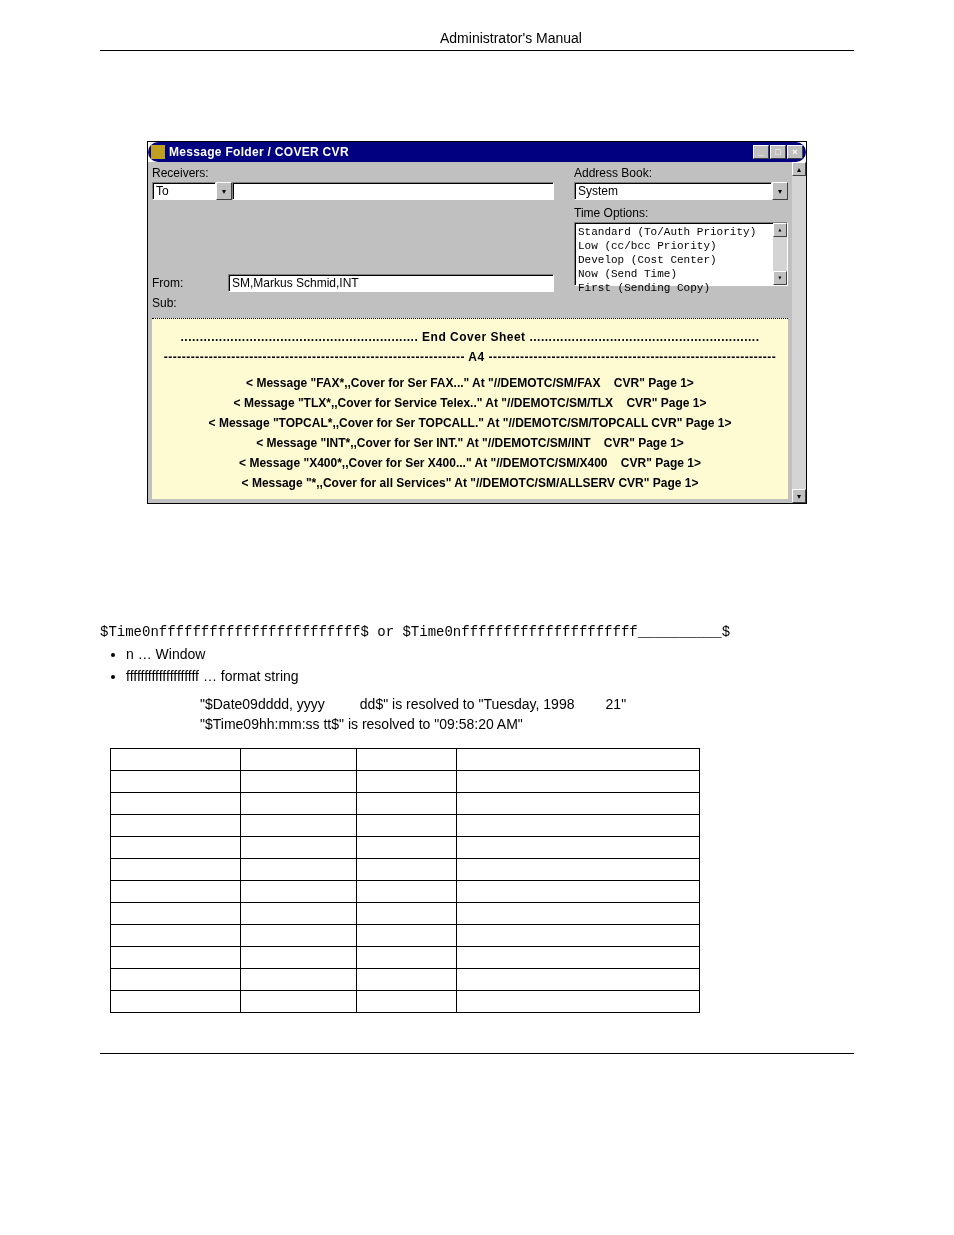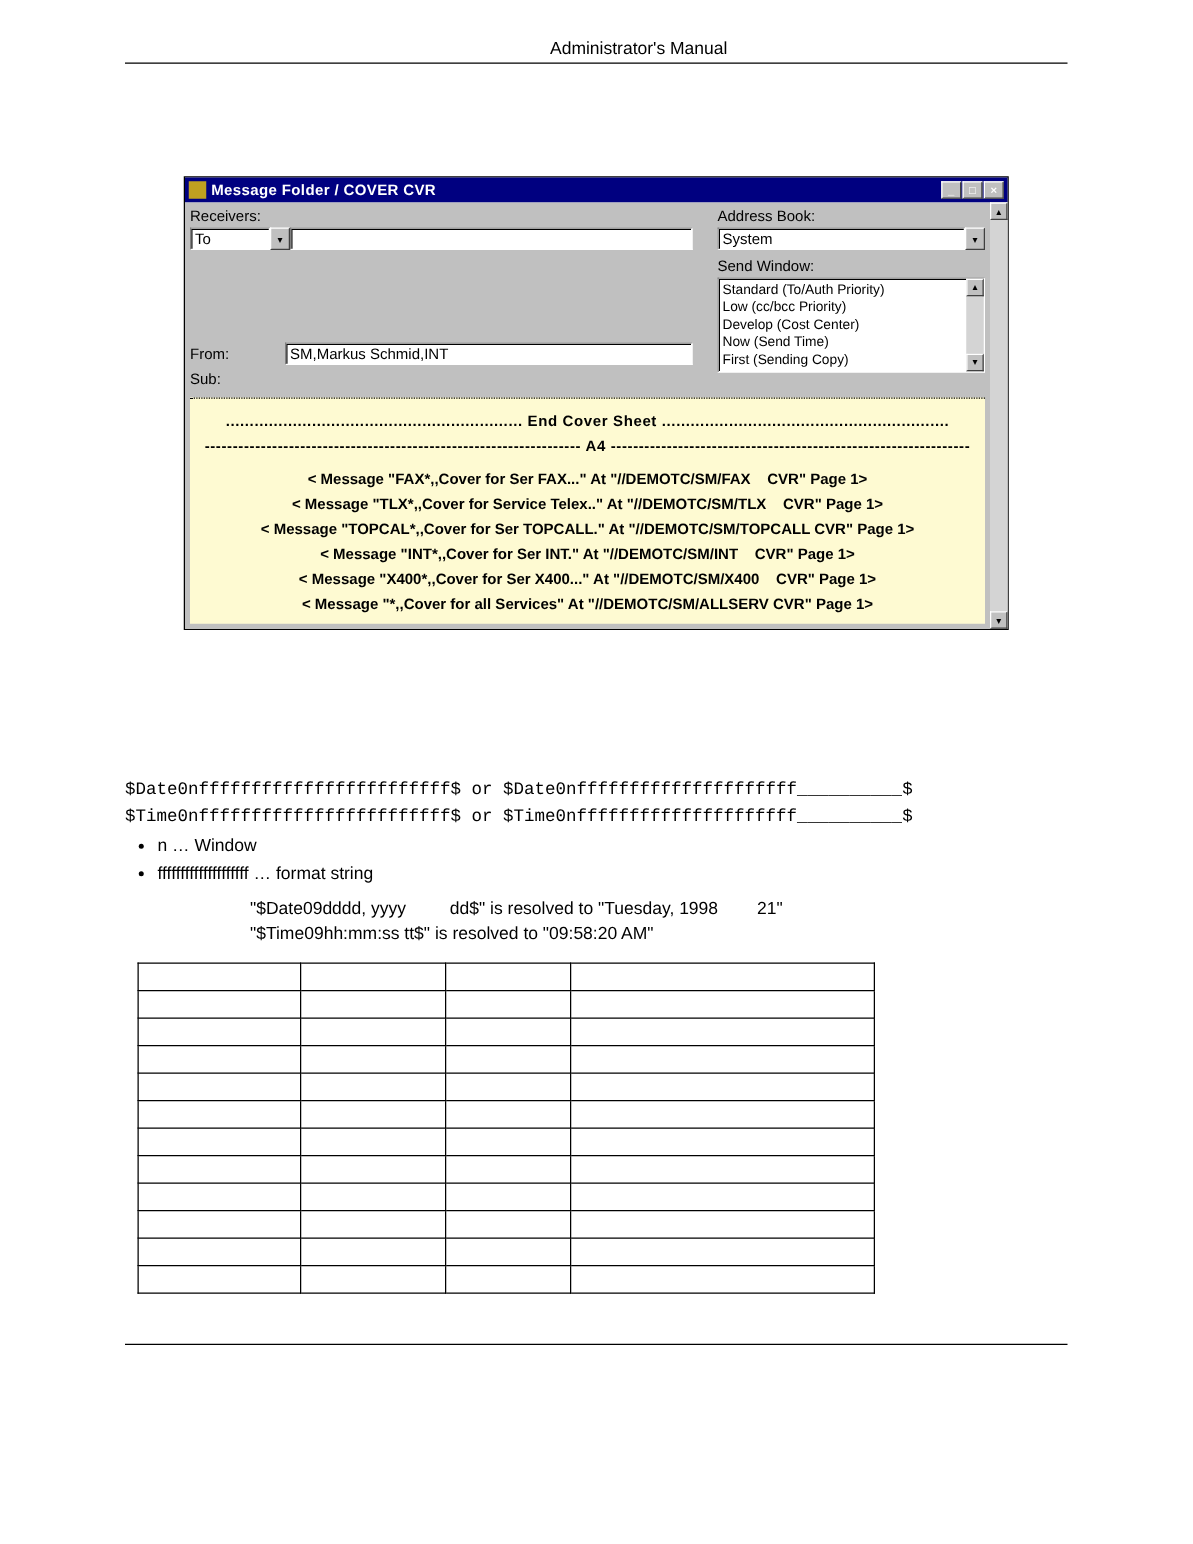--- a/index.html
+++ b/index.html
@@ -32,20 +32,21 @@
     font-family: Tahoma, Arial, sans-serif;
     font-size: 12px;
   }
   .title-bar {
     background: #000080;
     color: #fff;
     padding: 2px 3px;
     display: flex;
     align-items: center;
     height: 20px;
+    border-radius: 10px;
   }
   .title-bar-icon {
     width: 14px; height: 14px;
     background: #c0a020;
     margin-right: 4px;
     display: inline-block;
   }
   .title-text {
     font-weight: bold;
     flex: 1;
@@ -119,21 +120,21 @@
     border: 1px solid #808080;
     border-right-color:#fff; border-bottom-color:#fff;
     box-shadow: inset 1px 1px 0 #000;
     padding: 2px 3px;
     font-size: 11px;
     line-height: 14px;
     position: relative;
   }
   .listbox .list-scroll { position:absolute; right:0; top:0; bottom:0; width:14px; display:flex; flex-direction:column; justify-content:space-between; background:#d4d4d4;}
   .listbox .list-scroll .arrow { width:14px;height:14px;background:#c0c0c0;border:1px solid #fff;border-right-color:#404040;border-bottom-color:#404040;font-size:8px;display:flex;align-items:center;justify-content:center;}
-  .send-list { height: 76px; }
+  .send-list { height: 64px; font-family: Liberation Mono, monospace; }
   .yellow-area {
     background: #fefad2;
     border-top: 1px dotted #000;
     margin: 4px 14px 0 0;
     padding: 8px 4px 6px 4px;
     text-align: center;
     font-weight: bold;
     font-size: 12px;
     line-height: 20px;
     font-family: Arial, sans-serif;
@@ -214,21 +215,21 @@
             <div class="lbl">Sub:</div>
           </div>
         </div>
 
         <div class="right-col">
           <div class="lbl">Address Book:</div>
           <div class="dropdown" style="margin-top:2px;">
             <div class="sunken">System</div>
             <div class="dd-btn">▾</div>
           </div>
-          <div class="lbl" style="margin-top:6px;">Send Window:</div>
+          <div class="lbl" style="margin-top:6px;">Time Options:</div>
           <div class="listbox send-list" style="margin-top:2px;">
             <div>Standard   (To/Auth Priority)</div>
             <div>Low   (cc/bcc Priority)</div>
             <div>Develop   (Cost Center)</div>
             <div>Now   (Send Time)</div>
             <div>First   (Sending Copy)</div>
             <div class="list-scroll">
               <div class="arrow">▴</div>
               <div class="arrow">▾</div>
             </div>
@@ -244,21 +245,20 @@
           <div>&lt; Message "TLX*,,Cover for Service Telex.." At "//DEMOTC/SM/TLX    CVR" Page 1&gt;</div>
           <div>&lt; Message "TOPCAL*,,Cover for Ser TOPCALL." At "//DEMOTC/SM/TOPCALL CVR" Page 1&gt;</div>
           <div>&lt; Message "INT*,,Cover for Ser INT." At "//DEMOTC/SM/INT    CVR" Page 1&gt;</div>
           <div>&lt; Message "X400*,,Cover for Ser X400..." At "//DEMOTC/SM/X400    CVR" Page 1&gt;</div>
           <div>&lt; Message "*,,Cover for all Services" At "//DEMOTC/SM/ALLSERV CVR" Page 1&gt;</div>
         </div>
       </div>
     </div>
   </div>
 
-  <div class="code-block">$Date0nffffffffffffffffffffffff$ or $Date0nfffffffffffffffffffff__________$</div>
   <div class="code-block">$Time0nffffffffffffffffffffffff$ or $Time0nfffffffffffffffffffff__________$</div>
 
   <ul class="bullets">
     <li>n … Window</li>
     <li>ffffffffffffffffffff … format string</li>
   </ul>
 
   <div class="example-block"><span>"$Date09dddd, yyyy         dd$" is resolved to "Tuesday, 1998        21"</span>
 <span>"$Time09hh:mm:ss tt$" is resolved to "09:58:20 AM"</span></div>
 

